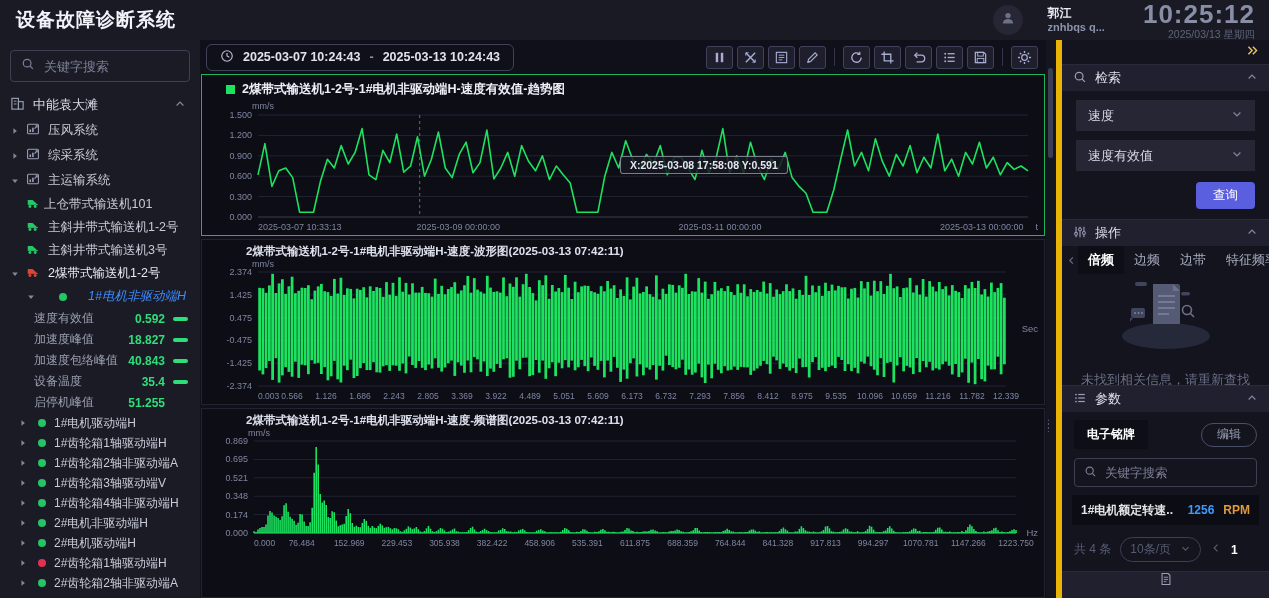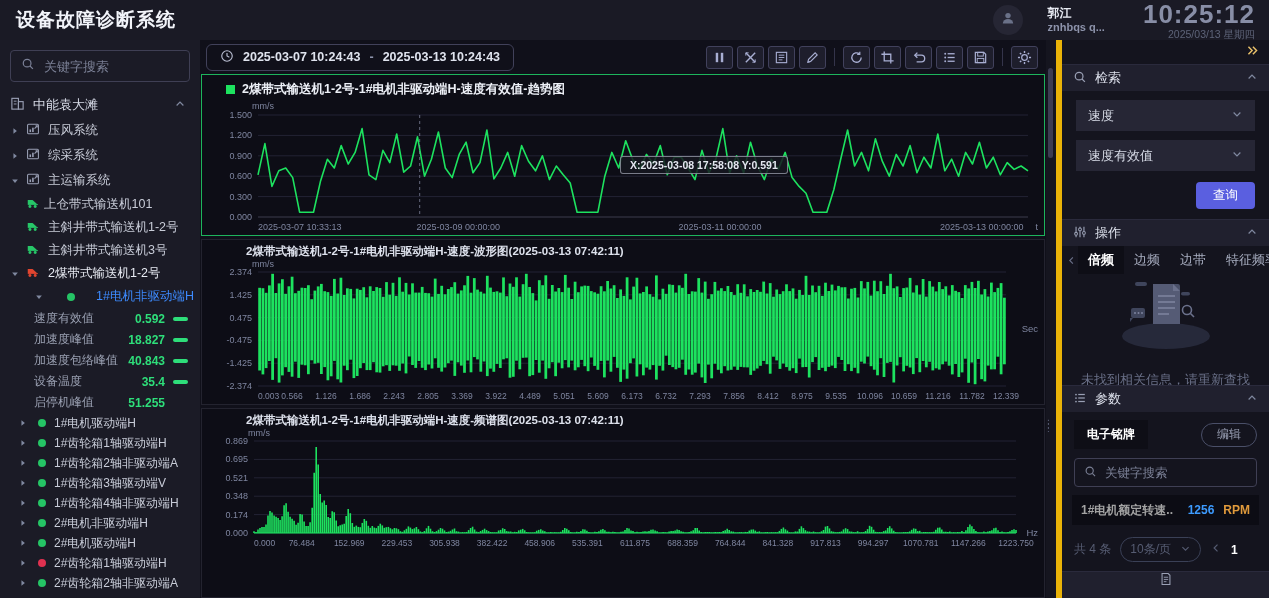--- a/index.html
+++ b/index.html
@@ -27,21 +27,21 @@
   .trow{display:flex;align-items:center;white-space:nowrap;overflow:hidden;}
   .trow .caret{width:14px;display:inline-flex;justify-content:center;flex:none;}
   .trow .lbl{font-size:12.5px;color:#c8ccd8;}
   .trow.root{height:26px;padding-left:10px;gap:8px;}
   .trow.root .lbl{color:#d8dce8;font-size:13px;}
   .trow.root .chev{margin-left:auto;margin-right:14px;}
   .trow.system{height:25px;padding-left:8px;gap:4px;}
   .trow.conveyor{height:23px;padding-left:8px;gap:4px;}
   .trow.conveyor .lbl{font-size:12.5px;}
   .trow.conveyor.alarm .lbl{color:#e8ebf3;}
-  .trow.sensorSel{height:23px;padding-left:32px;gap:17px;}
+  .trow.sensorSel{height:23px;padding-left:24px;gap:17px;font-style:italic;}
   .trow.sensorSel .lbl{color:#3d8bff;}
   .trow.sensor{height:20px;padding-left:16px;gap:4px;}
   .dot{width:8px;height:8px;border-radius:50%;flex:none;margin:0 4px;}
   .dot.normal{background:#25c465;}
   .dot.alarm{background:#e03150;}
   .reading{height:21px;display:flex;align-items:center;padding-left:34px;padding-right:12px;}
   .reading .rlbl{font-size:12px;color:#9aa0b2;}
   .reading .rval{margin-left:auto;font-size:12px;font-weight:bold;color:#2ede7a;}
   .reading .rbar{width:15px;height:4px;border-radius:2px;background:#2ede7a;margin-left:8px;flex:none;}
   .reading .rbar.off{visibility:hidden;}
@@ -86,21 +86,21 @@
   .otab{padding:16px 10px;line-height:28px;white-space:nowrap;}
   .otab.active{background:#0e0e16;color:#fff;font-weight:bold;}
   .empty-state{flex:1;min-height:0;display:flex;flex-direction:column;align-items:center;justify-content:center;gap:12px;color:#6a7088;font-size:13px;}
   .np-row{display:flex;justify-content:space-between;align-items:center;padding:8px 12px 4px;flex:none;}
   .np-tab{background:#0e0e16;padding:6px 13px;font-size:12px;font-weight:bold;color:#fff;}
   .edit-btn{height:24px;padding:0 15px;border:1px solid #4a4f68;border-radius:12px;background:transparent;color:#9aa0b5;font-size:12px;font-family:inherit;}
   .p-search{margin:5px 12px 4px;height:29px;border:1px solid #3f3f54;border-radius:4px;display:flex;align-items:center;gap:6px;padding:0 9px;flex:none;}
   .p-search input{flex:1;background:transparent;border:none;outline:none;color:#c6cada;font-size:12.5px;font-family:inherit;min-width:0;}
   .p-search input::placeholder{color:#7b8096;}
   .param-row{margin:4px 10px 0;background:#0c0c14;height:30px;display:flex;align-items:center;padding:0 9px;font-size:12px;flex:none;}
-  .param-row .pname{color:#a3a3a3;font-weight:bold;}
+  .param-row .pname{color:#e5e5e5;font-weight:bold;}
   .param-row .pval{margin-left:auto;color:#3d9bff;font-weight:bold;}
   .param-row .punit{margin-left:9px;color:#e09a3c;font-weight:bold;}
   .pagination{display:flex;align-items:center;gap:9px;padding:12px 8px 9px 12px;color:#565c72;font-size:12px;flex:none;white-space:nowrap;}
   .psize{border:1px solid #3a4056;border-radius:13px;padding:3px 9px;display:flex;align-items:center;gap:9px;}
   .pcur{color:#fff;font-weight:bold;}
   .diag{margin-top:auto;flex-direction:column;}
 </style>
 </head>
 <body>
 

